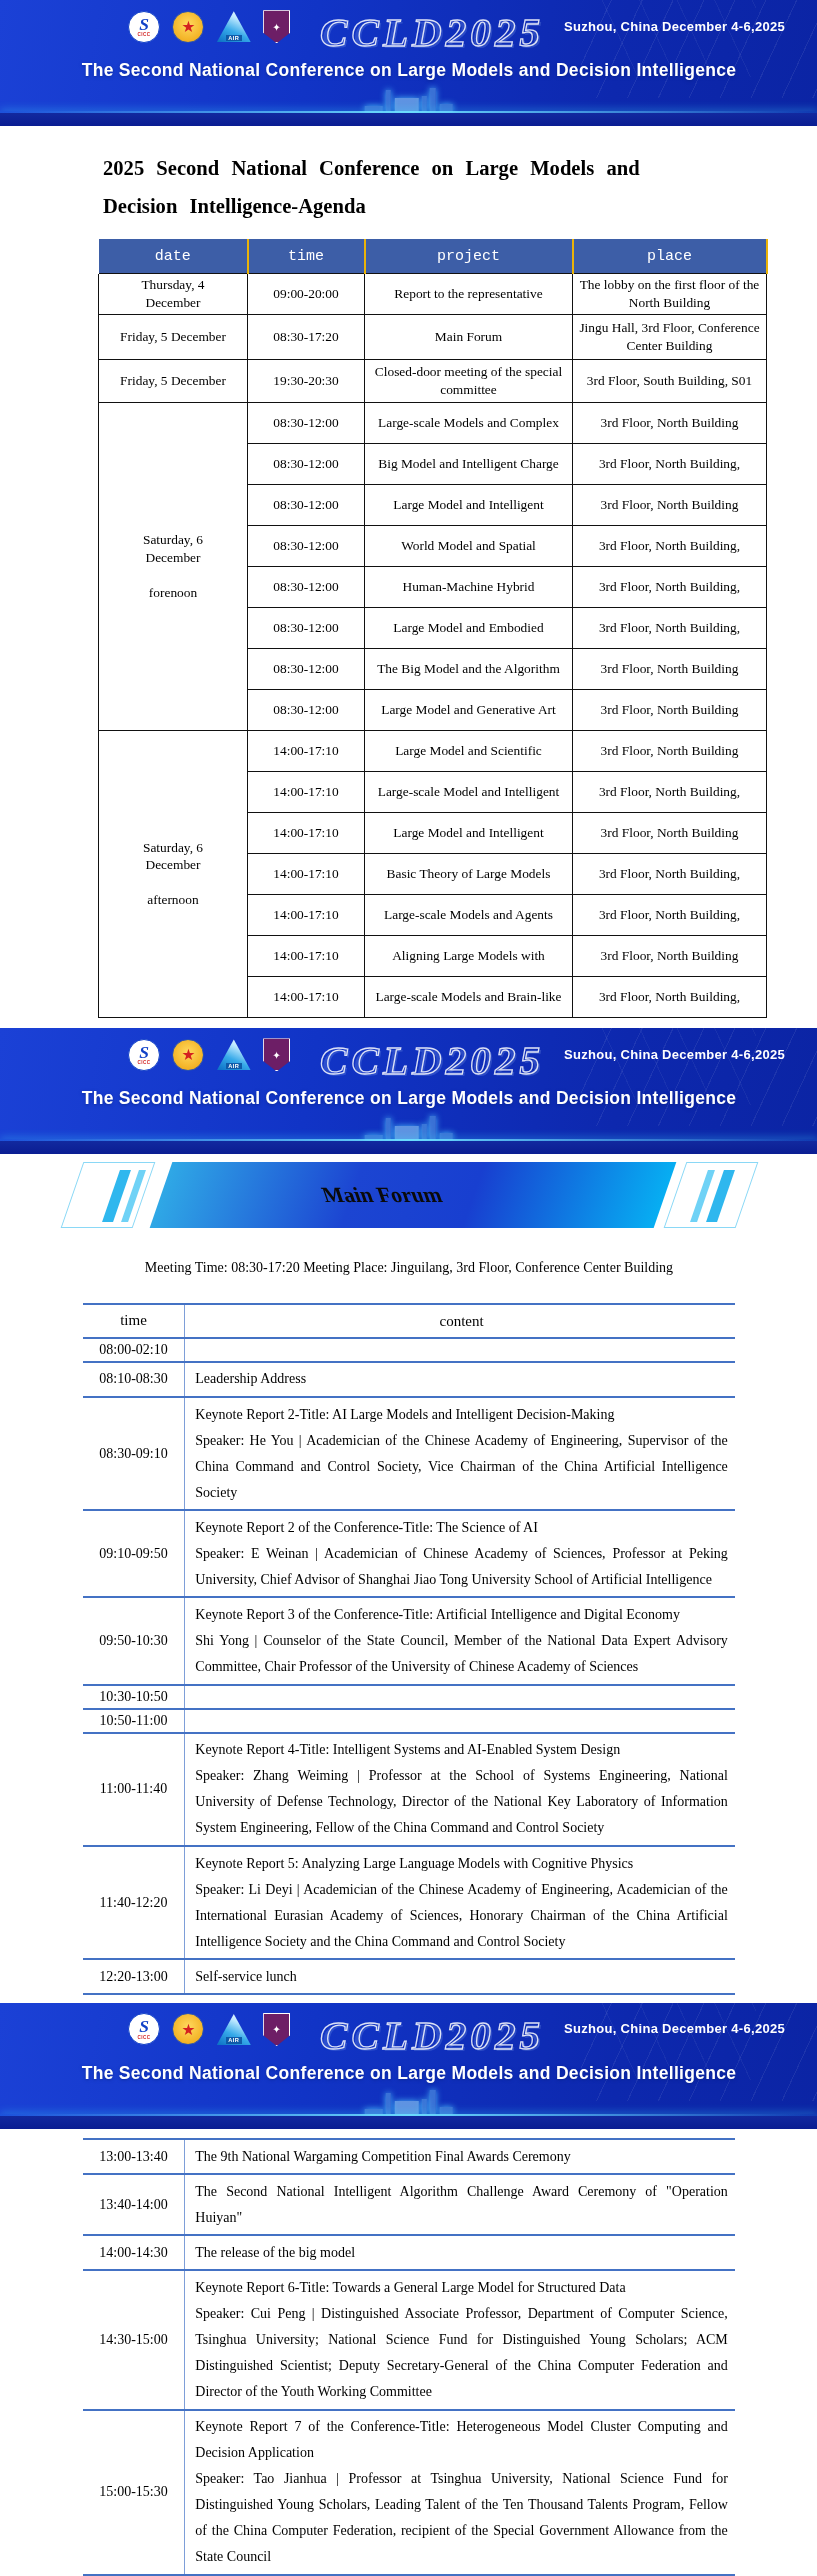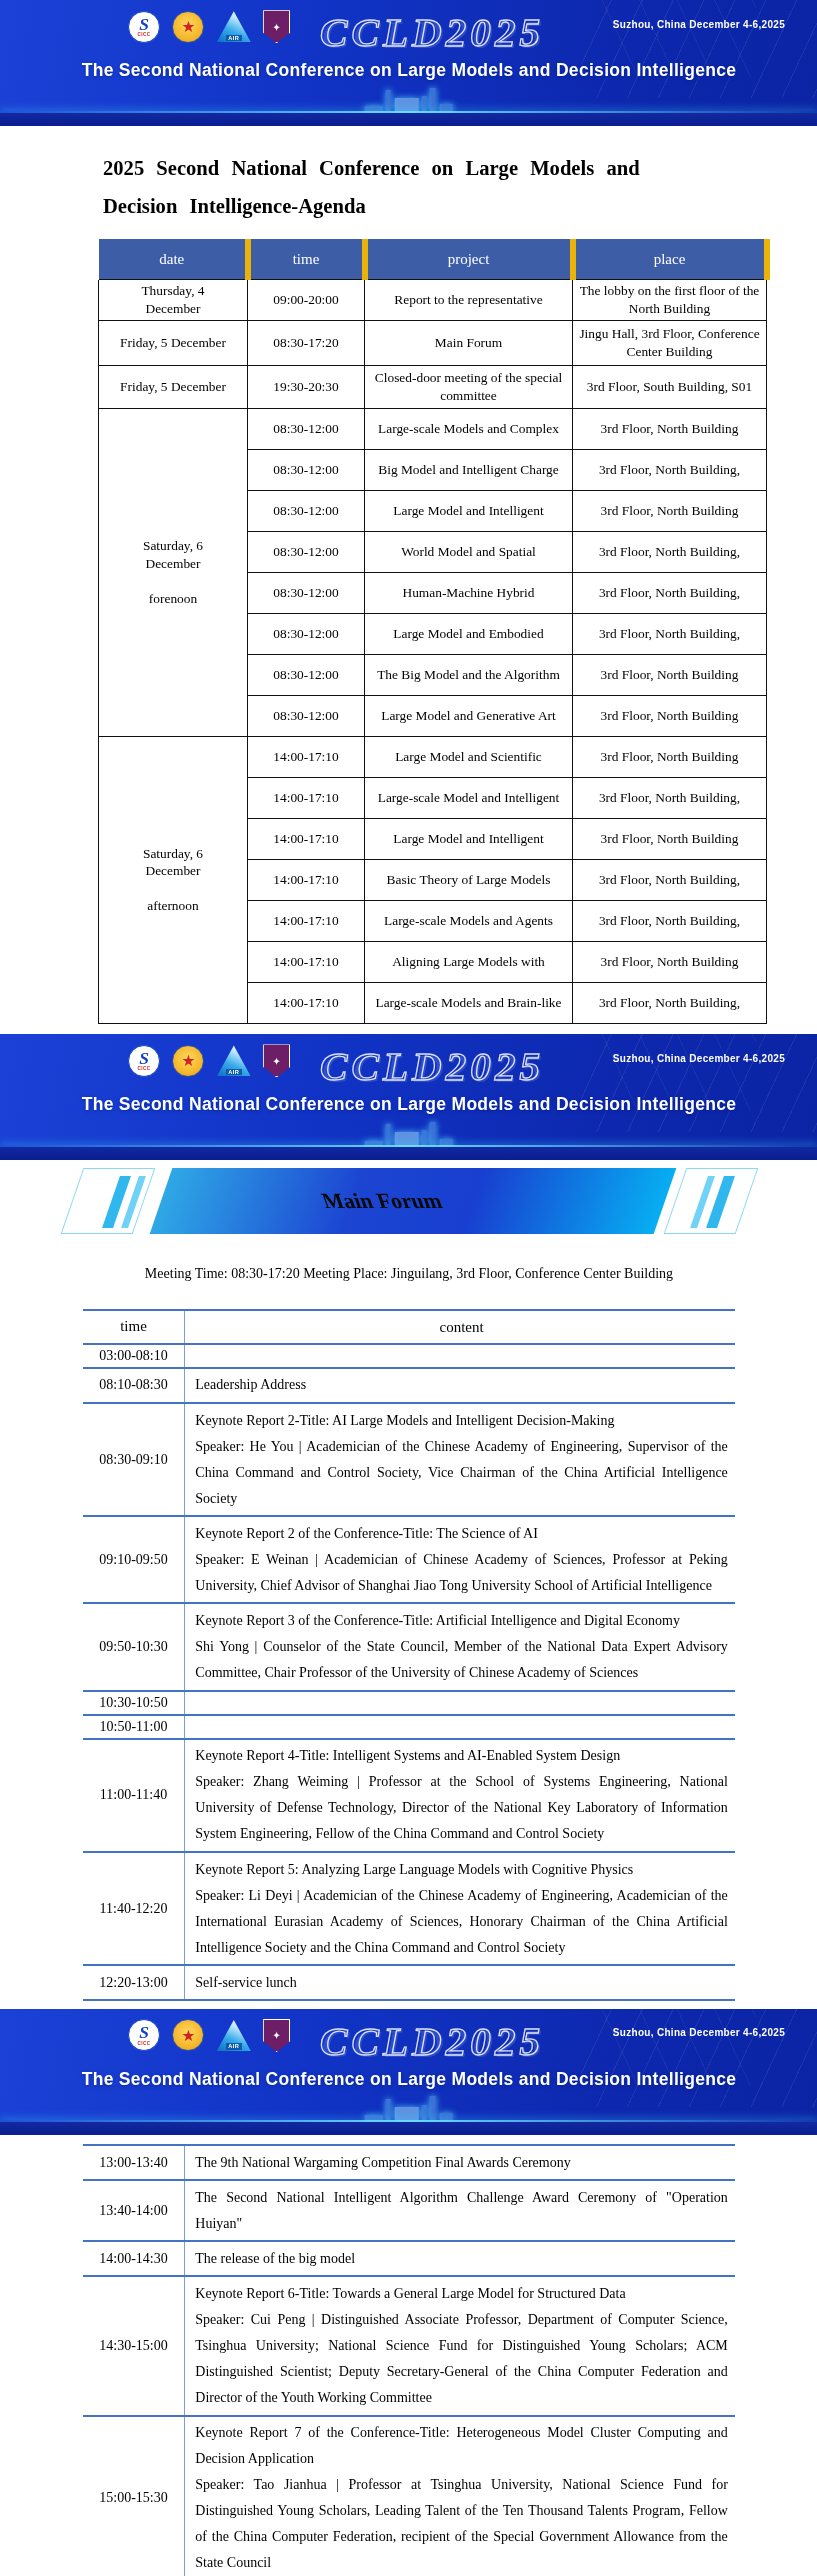--- a/index.html
+++ b/index.html
@@ -27,21 +27,21 @@
     display:flex; align-items:flex-end; justify-content:center; }
   .air-t { color:#fff; background:rgba(10,80,160,.85); font-size:5.7px; font-weight:bold; padding:0 2.1px 0.5px 2.1px;
     font-family:"Liberation Sans",sans-serif; margin-bottom:1px; letter-spacing:0.5px; }
   .logo-shield { width:27px; height:33px; clip-path:polygon(0 0,100% 0,100% 68%,50% 100%,0 68%);
     background:#6d1e66; border:1px solid #fff; display:flex; align-items:center; justify-content:center; }
   .logo-shield .glyph { color:#fff; font-size:10.3px; }
   .ccld { position:absolute; left:320px; top:8.2px; font-family:Liberation Serif, serif;
     font-weight:bold; font-style:italic; font-size:41px; letter-spacing:4.1px; color:transparent;
     -webkit-text-stroke:1.3px rgba(255,255,255,.85); text-shadow:2.1px 2.1px 0 rgba(180,210,255,.18); }
   .loc { position:absolute; right:33px; top:18.5px; color:#fff; font-family:"Liberation Sans",sans-serif;
-    font-size:10px; font-weight:600; letter-spacing:0.3px; }
+    font-size:13px; font-weight:600; letter-spacing:0.3px; }
   .banner-title { position:absolute; left:0; right:0; top:60px; text-align:center; color:#ffffff;
     font-family:"Liberation Sans",sans-serif; font-weight:bold; font-size:17.5px; letter-spacing:0.3px;
     text-shadow:0 1px 3.1px rgba(0,30,120,.55); }
   .cityscape { position:absolute; bottom:14.4px; left:50%; transform:translateX(-50%);
     display:flex; align-items:flex-end; gap:3.6px; }
   .cityscape i { display:block; background:rgba(130,220,255,.38); box-shadow:0 0 6.2px rgba(80,200,255,.9); }
   .cs1{width:17.5px;height:5.2px;} .cs2{width:5.2px;height:21.6px;} .cs3{width:24px;height:13.4px; background:rgba(160,230,255,.55)!important;}
   .cs4{width:4.1px;height:15.5px;} .cs5{width:6.2px;height:24px;} .cs6{width:13.4px;height:7.2px;}
   .glowline { position:absolute; bottom:13px; left:0; width:100%; height:2.1px;
     background:linear-gradient(90deg, rgba(40,180,255,.15) 0%, rgba(110,225,255,.95) 50%, rgba(40,180,255,.15) 100%);
@@ -49,22 +49,22 @@
   .strip { position:absolute; bottom:0; left:0; width:100%; height:13px;
     background:linear-gradient(#12299f,#0a1d92); }
 
   
   .sheet1 { padding:23px 0 10.3px 0; }
   .agenda-title { margin:0 0 14.4px 103px; width:644px; font-size:20.6px; font-weight:bold;
     line-height:38px; white-space:pre-line; word-spacing:0.34em; }
   table.agenda { border-collapse:collapse; margin-left:98px; width:669px; table-layout:fixed; }
   table.agenda col.c-date{width:149px;} table.agenda col.c-time{width:117px;}
   table.agenda col.c-project{width:208px;} table.agenda col.c-place{width:194px;}
-  table.agenda th { background:#3d5ea7; color:#fff; font-weight:normal; font-size:15px; height:40px;
-    border-left:1px solid #fff; border-right:6px solid #eab308; }
+  table.agenda th { background:#3d5ea7; color:#fff; font-weight:normal; font-size:15px; height:34px;
+    border-left:1px solid #fff; border-right:2px solid #eab308;font-family:Liberation Mono, monospace; }
   table.agenda td { border:1px solid #111; font-size:13.4px; text-align:center; vertical-align:middle;
     padding:2.1px 5.2px; line-height:17.5px; }
   table.agenda td.date { font-weight:normal; white-space:pre-line; }
   tr.hA{height:41px;} tr.hB{height:45px;} tr.hC{height:43px;} tr.hS{height:41px;}
 
   
   .ribbon-wrap { position:relative; height:68px; margin:8.2px 0 0 0; }
   .rb { position:absolute; top:0; height:66px; }
   .ribbon-body { left:161px; width:504px; transform:skewX(-19deg);
     background:linear-gradient(90deg,#2fa8e6 0%, #1c45d2 38%, #183fd0 62%, #07aef2 100%); }
@@ -306,21 +306,21 @@
 <div class="meet-info">
   <p class="l1">Meeting Time: 08:30-17:20 Meeting Place: Jinguilang, 3rd Floor, Conference Center Building</p>
 </div>
 
 <div class="ftable">
   <div class="frow fhead">
     <div class="ftime">time</div>
     <div class="fcontent">content</div>
   </div>
   <div class="frow">
-    <div class="ftime">03:00-08:10</div>
+    <div class="ftime">08:00-02:10</div>
   </div>
   <div class="frow">
     <div class="ftime">08:10-08:30</div>
     <div class="fcontent">Leadership Address</div>
   </div>
   <div class="frow">
     <div class="ftime">08:30-09:10</div>
     <div class="fcontent">Keynote Report 2-Title: AI Large Models and Intelligent Decision-Making
 Speaker: He You | Academician of the Chinese Academy of Engineering, Supervisor of the China Command and Control Society, Vice Chairman of the China Artificial Intelligence Society</div>
   </div>

